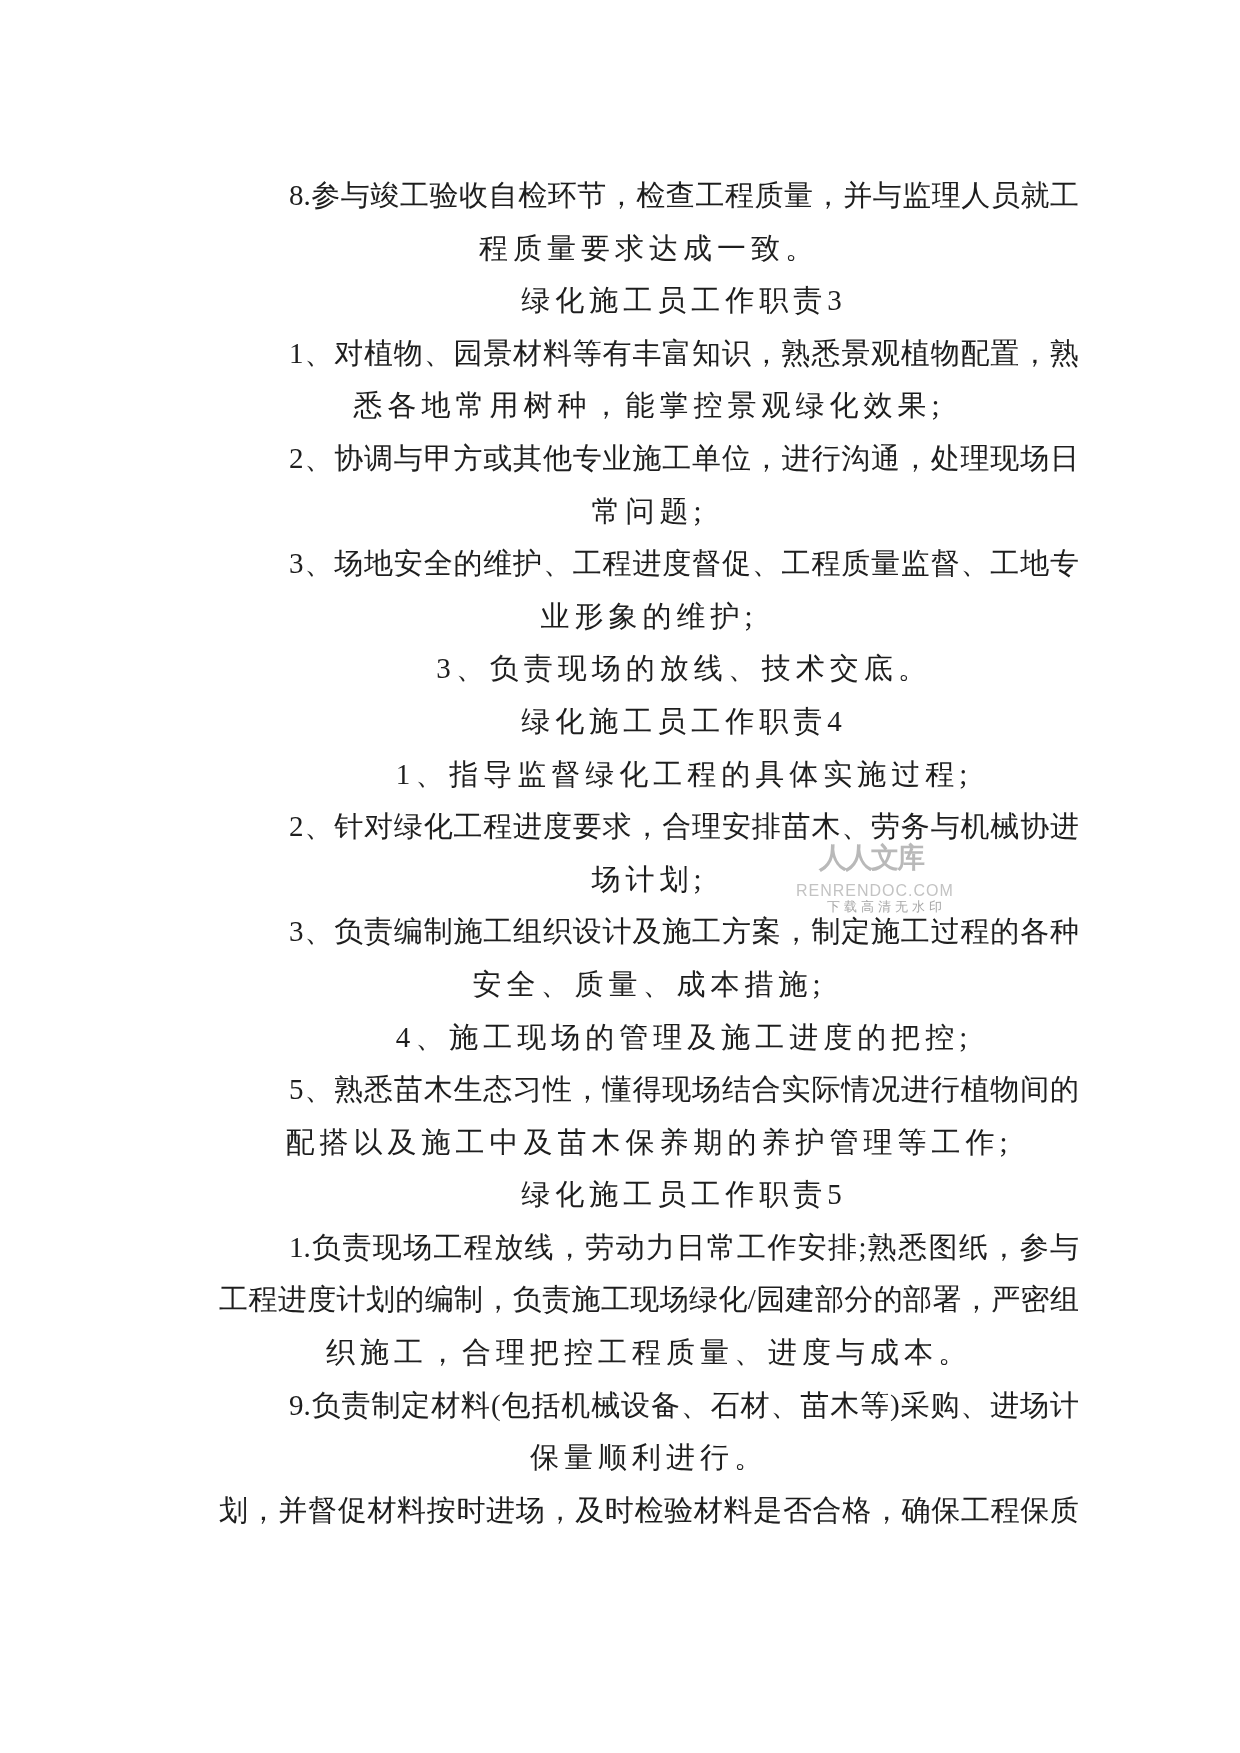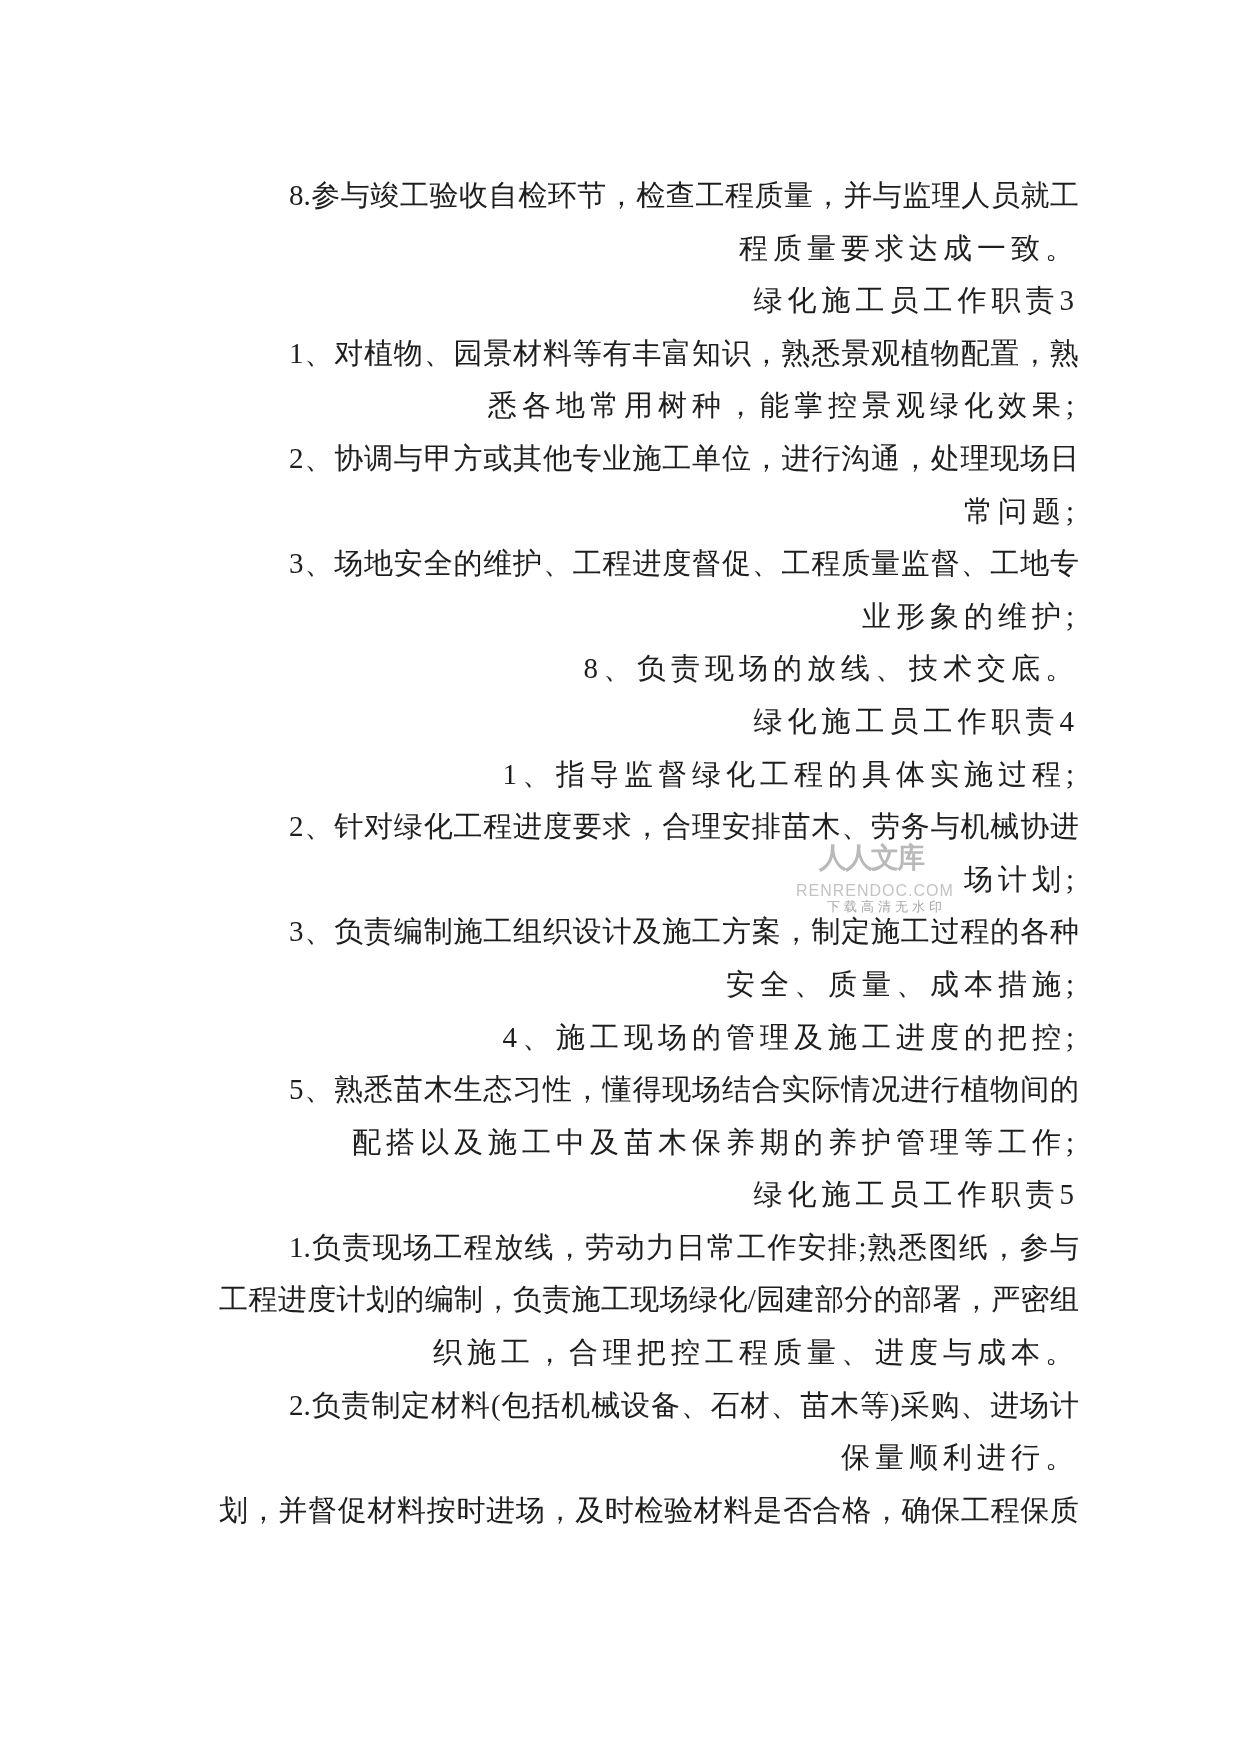--- a/index.html
+++ b/index.html
@@ -27,21 +27,21 @@
     z-index: 2;
     margin-left: 29px;
   }
   .line {
     height: 52.6px;
     line-height: 52.6px;
     font-size: 29px;
     color: #1e1e1e;
     letter-spacing: 5px;
     white-space: nowrap;
-    text-align: right;
+    text-align: center;
   }
   .line.indent {
     text-indent: 70px;
   }
   .line.justify {
     letter-spacing: 0;
     white-space: normal;
     text-align: justify;
     text-align-last: justify;
     text-justify: inter-character;
@@ -95,32 +95,32 @@
   <div class="text-layer">
       <div class="line indent justify">8.参与竣工验收自检环节，检查工程质量，并与监理人员就工</div>
       <div class="line">程质量要求达成一致。</div>
       <div class="line indent">绿化施工员工作职责3</div>
       <div class="line indent justify">1、对植物、园景材料等有丰富知识，熟悉景观植物配置，熟</div>
       <div class="line">悉各地常用树种，能掌控景观绿化效果;</div>
       <div class="line indent justify">2、协调与甲方或其他专业施工单位，进行沟通，处理现场日</div>
       <div class="line">常问题;</div>
       <div class="line indent justify">3、场地安全的维护、工程进度督促、工程质量监督、工地专</div>
       <div class="line">业形象的维护;</div>
-      <div class="line indent">8、负责现场的放线、技术交底。</div>
+      <div class="line indent">3、负责现场的放线、技术交底。</div>
       <div class="line indent">绿化施工员工作职责4</div>
       <div class="line indent">1、指导监督绿化工程的具体实施过程;</div>
       <div class="line indent justify">2、针对绿化工程进度要求，合理安排苗木、劳务与机械协进</div>
       <div class="line">场计划;</div>
       <div class="line indent justify">3、负责编制施工组织设计及施工方案，制定施工过程的各种</div>
       <div class="line">安全、质量、成本措施;</div>
       <div class="line indent">4、施工现场的管理及施工进度的把控;</div>
       <div class="line indent justify">5、熟悉苗木生态习性，懂得现场结合实际情况进行植物间的</div>
       <div class="line">配搭以及施工中及苗木保养期的养护管理等工作;</div>
       <div class="line indent">绿化施工员工作职责5</div>
       <div class="line indent justify">1.负责现场工程放线，劳动力日常工作安排;熟悉图纸，参与</div>
       <div class="line justify">工程进度计划的编制，负责施工现场绿化/园建部分的部署，严密组</div>
       <div class="line">织施工，合理把控工程质量、进度与成本。</div>
-      <div class="line indent justify">2.负责制定材料(包括机械设备、石材、苗木等)采购、进场计</div>
+      <div class="line indent justify">9.负责制定材料(包括机械设备、石材、苗木等)采购、进场计</div>
       <div class="line">保量顺利进行。</div>
       <div class="line justify">划，并督促材料按时进场，及时检验材料是否合格，确保工程保质</div>
     </div>
 
 </div>
 
 </body></html>

